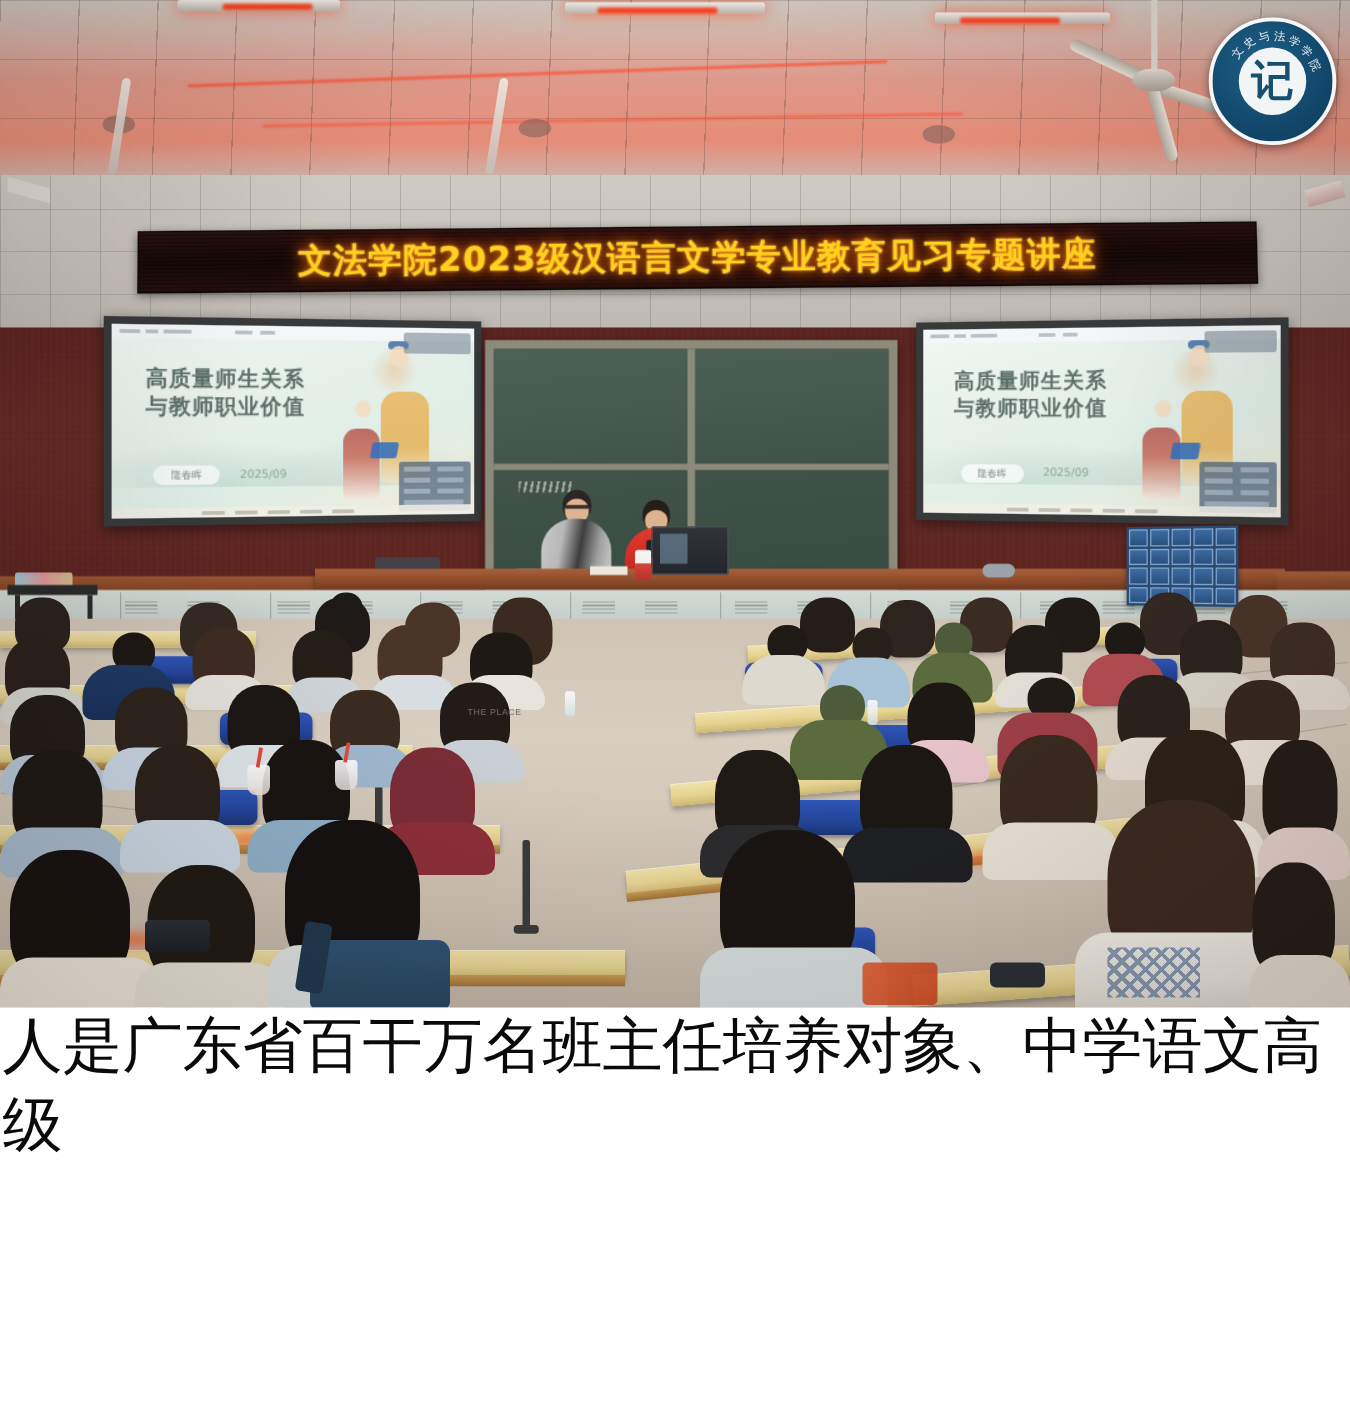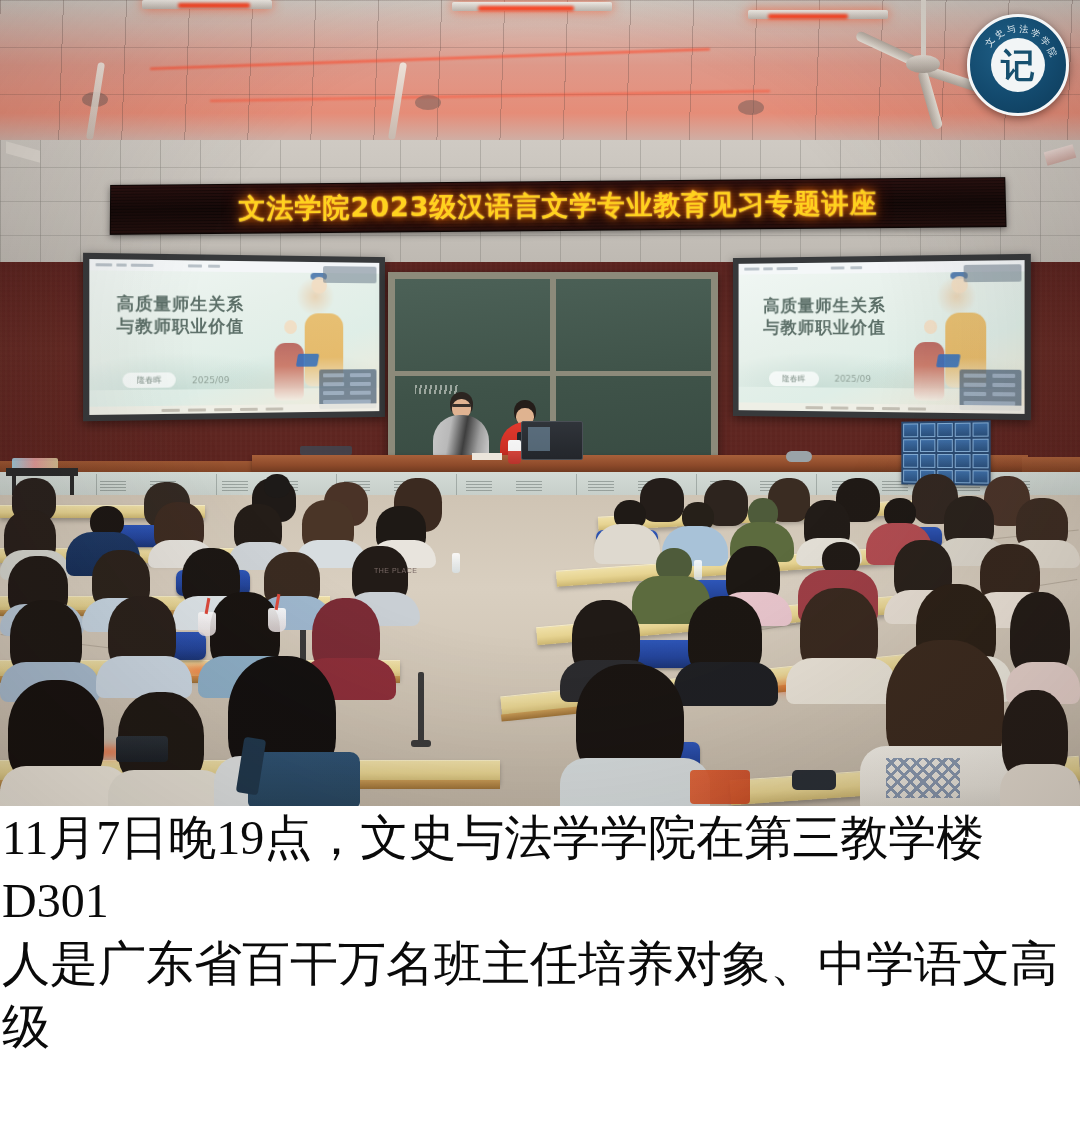--- a/index.html
+++ b/index.html
@@ -703,18 +703,17 @@
         <span style="transform:rotate(62deg) translate(0,-42px);">院</span>
       </div>
       <div class="logo-inner">
         <span class="logo-glyph">记</span>
       </div>
     </div>
 
   </div>
 
   <div class="caption">
-    <p>11月7日晚19点，文史与法学学院在第三教学楼D301</p>
     <p>人是广东省百干万名班主任培养对象、中学语文高级</p>
 
   </div>
 
 </div>
 
 </body></html>

